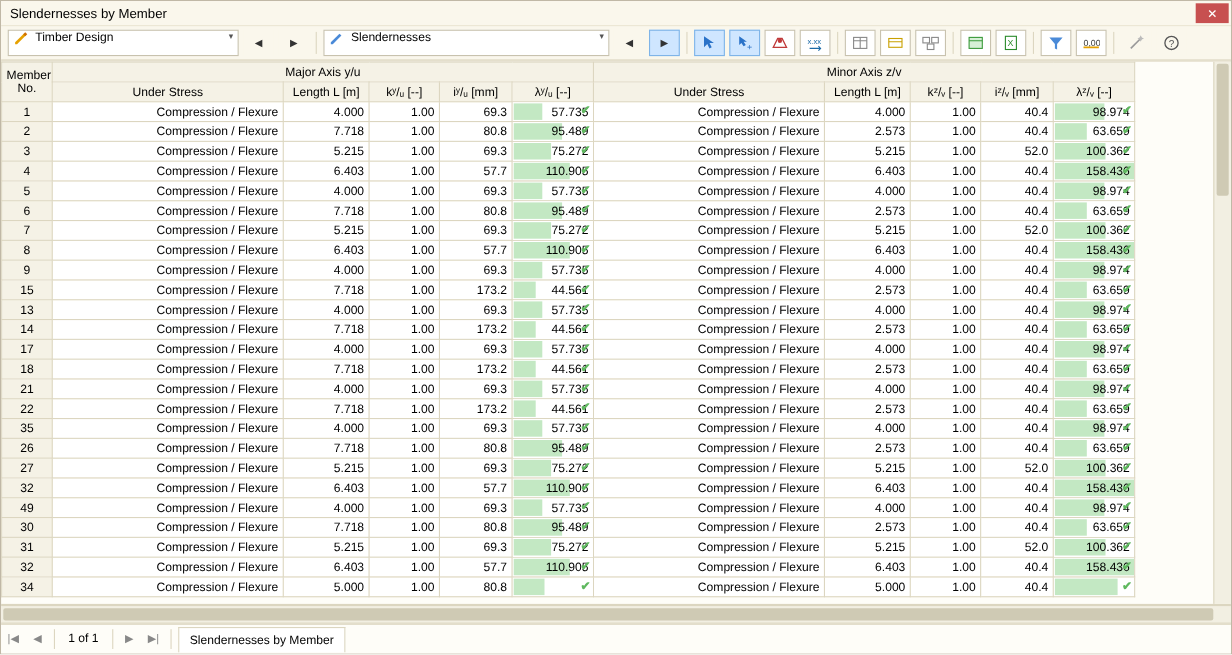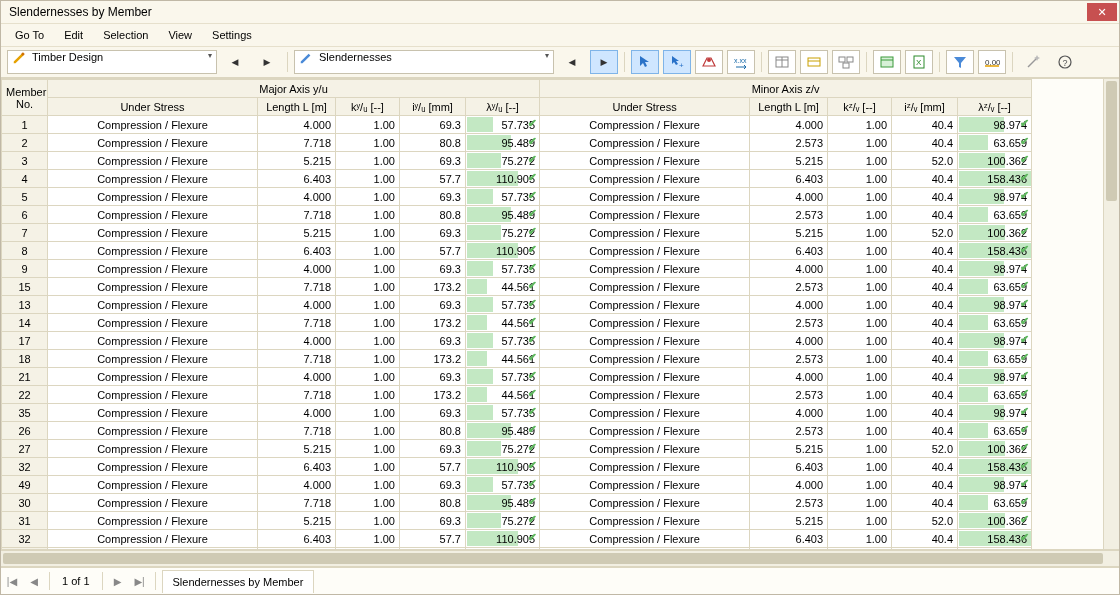--- a/index.html
+++ b/index.html
@@ -21,21 +21,21 @@
 .iconbtn svg{width:16px;height:16px}
 .toolspacer{width:1px;height:20px;background:#dcd6c0;margin:0 2px}
 .gridwrap{flex:1;overflow:auto;border-top:1px solid #dcd6c0;border-bottom:1px solid #dcd6c0;position:relative}
 table.grid{border-collapse:collapse;width:937px;table-layout:fixed}
 table.grid th,table.grid td{border:1px solid #dcd6c0;padding:0 4px;height:17px;font-size:11px;background:#fff;white-space:nowrap;overflow:hidden}
 table.grid th{background:#f5f2e6;font-weight:normal;text-align:center}
 th.group{border-bottom:none}
 .rownohdr{width:46px}
 .rowno{background:#f5f2e6!important;text-align:center}
 .numcell{text-align:right;padding-right:6px}
-.txtcell{text-align:center;padding-left:4px}
+.txtcell{text-align:right;padding-left:4px}
 .barcell{position:relative;text-align:right;padding-right:16px}
 .barcell .bar{position:absolute;left:1px;top:1px;bottom:1px;background:#c3e8c3}
 .barcell .val{position:relative}
 .barcell .chk{position:absolute;right:2px;top:1px;color:#5fb85f;font-size:11px;font-weight:bold}
 .pager{display:flex;align-items:center;height:26px;border-top:1px solid #dcd6c0;background:#fefdf8}
 .pgbtn{width:22px;height:22px;display:flex;align-items:center;justify-content:center;color:#888;cursor:pointer;font-size:10px}
 .pgsep{width:1px;height:18px;background:#dcd6c0;margin:0 4px}
 .tab{height:22px;line-height:22px;padding:0 10px;border:1px solid #dcd6c0;border-bottom:none;background:#fff;margin-left:2px}
 
 .pencil{width:14px;height:14px;display:inline-block}
@@ -48,27 +48,20 @@
 </style>
 </head>
 <body>
 <div class="window">
 
 <div class="titlebar">
  <span class="title">Slendernesses by Member</span>
  <div class="close">✕</div>
 </div>
 
-<div class="menubar">
- <div class="mitem">Go To</div>
- <div class="mitem">Edit</div>
- <div class="mitem">Selection</div>
- <div class="mitem">View</div>
- <div class="mitem">Settings</div>
-</div>
 
 <div class="toolbar">
  <div class="tbox sel1">
   <span class="pencil"><svg viewBox="0 0 16 16">
             <polygon points="2,14 4,14 13,5 11,3 2,12" fill="#e6a100"></polygon>
             <rect x="11" y="2" width="3" height="3" fill="#d07000" transform="rotate(45 12.5 3.5)"></rect>
           </svg></span>
   <span class="lbl">Timber Design</span>
   <span class="dd glyph">▾</span>
  </div>

